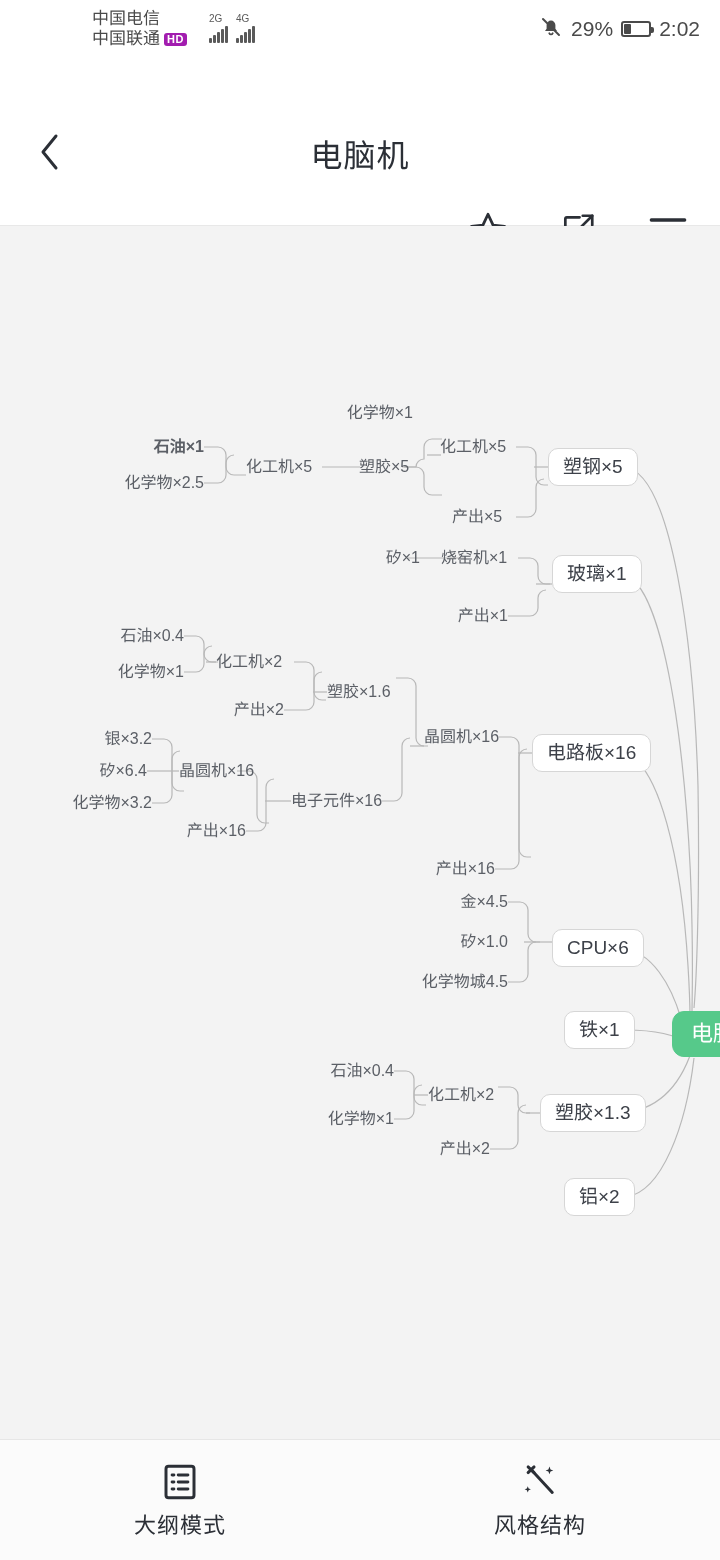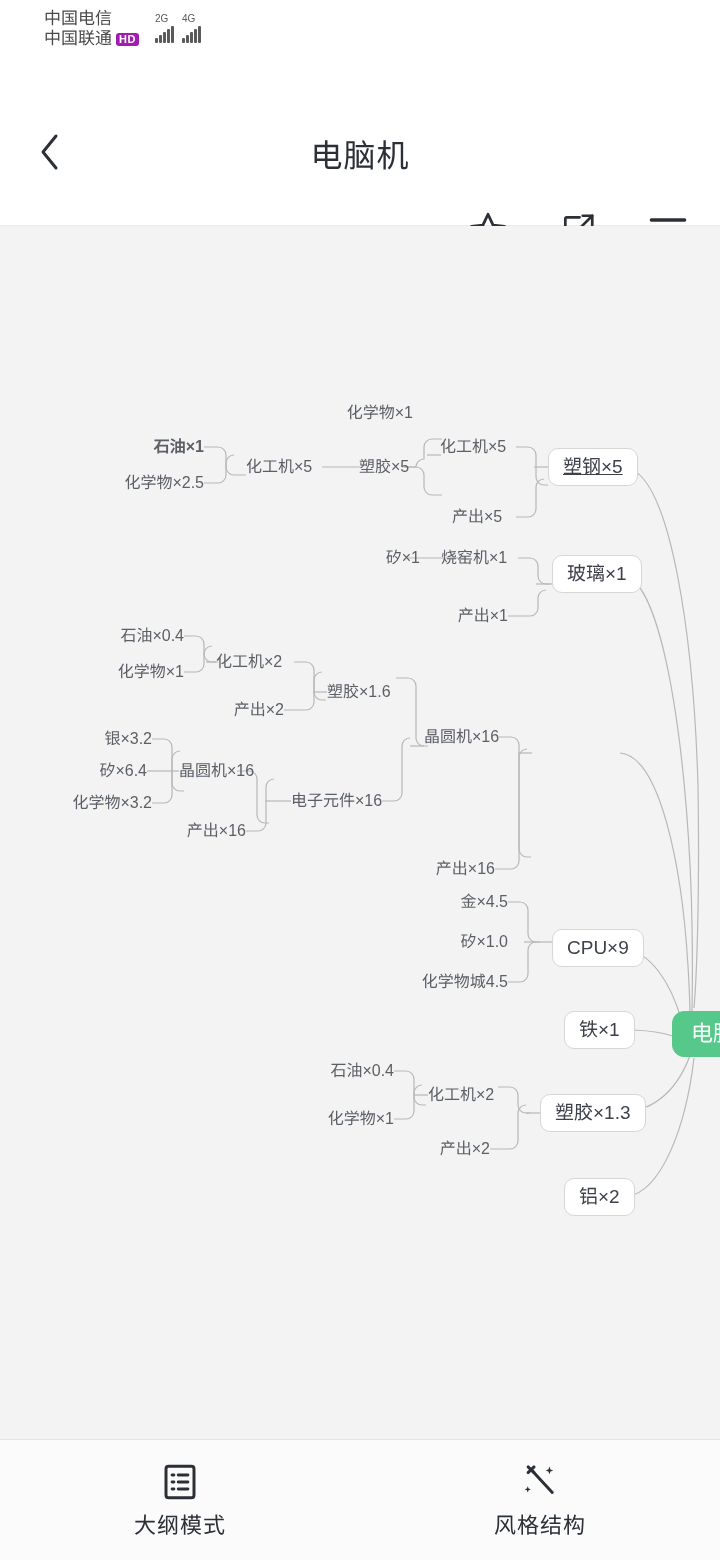--- a/index.html
+++ b/index.html
@@ -23,21 +23,22 @@
     align-items: center;
     justify-content: space-between;
     padding: 0 20px 0 44px;
     box-sizing: border-box;
     background: #ffffff;
     color: #5a5a5a;
   }
   .status-left {
     display: flex;
     align-items: center;
-    gap: 16px;
+    gap: 22px;
+    margin-left: 48px;
   }
   .carriers {
     display: flex;
     flex-direction: column;
     justify-content: center;
     font-size: 17px;
     line-height: 20px;
     color: #4a4a4a;
   }
   .carrier-row {
@@ -271,20 +272,34 @@
       <div class="signal">
         <span class="gen">4G</span>
         <i class="bar b1"></i>
           <i class="bar b2"></i>
           <i class="bar b3"></i>
           <i class="bar b4"></i>
           <i class="bar b5"></i>
       </div>
     </div>
   </div>
+  <div class="status-right">
+    <span>
+      <svg width="24" height="24" viewBox="0 0 24 24" fill="none" stroke="#4a4a4a" stroke-width="1.8" stroke-linecap="round">
+        <path d="M6 16h12l-1.6-2.2V10a4.4 4.4 0 0 0-8.8 0v3.8L6 16z" fill="#4a4a4a" stroke="none"></path>
+        <path d="M10.3 18.3a1.9 1.9 0 0 0 3.4 0"></path>
+        <path d="M4 4l16 16" stroke="#4a4a4a" stroke-width="2"></path>
+      </svg>
+    </span>
+    <span>29%</span>
+    <span class="battery">
+      <span class="battery-fill" id="battery-fill" style="width: 7px;"></span>
+    </span>
+    <span>2:02</span>
+  </div>
 </div>
 
 <div class="header">
   <div class="back-btn">
     <span>
       <svg width="28" height="42" viewBox="0 0 28 42" fill="none" stroke="#2b2f36" stroke-width="3" stroke-linecap="round" stroke-linejoin="round">
         <polyline points="20,5 7,21 20,37"></polyline>
       </svg>
     </span>
   </div>
@@ -386,21 +401,21 @@
     </g>
   </svg>
 
   <div class="label" style="left:204px; top:221px;font-weight:bold;">石油×1</div>
   <div class="label" style="left:204px; top:257px;">化学物×2.5</div>
   <div class="label left-anchor" style="left:246px; top:241px;">化工机×5</div>
   <div class="label left-anchor" style="left:359px; top:241px;">塑胶×5</div>
   <div class="label" style="left:413px; top:187px;">化学物×1</div>
   <div class="label left-anchor" style="left:440px; top:221px;">化工机×5</div>
   <div class="label left-anchor" style="left:452px; top:291px;">产出×5</div>
-  <div class="node" style="left:548px; top:241px;text-decoration:underline;">塑钢×5</div>
+  <div class="node" style="left:548px; top:241px;">塑钢×5</div>
 
   <div class="label" style="left:408px; top:332px;margin-left:12px;">矽×1</div>
   <div class="label left-anchor" style="left:441px; top:332px;">烧窑机×1</div>
   <div class="label" style="left:508px; top:390px;">产出×1</div>
   <div class="node" style="left:552px; top:348px;">玻璃×1</div>
 
   <div class="label" style="left:184px; top:410px;">石油×0.4</div>
   <div class="label" style="left:184px; top:446px;">化学物×1</div>
   <div class="label left-anchor" style="left:216px; top:436px;">化工机×2</div>
   <div class="label" style="left:284px; top:484px;">产出×2</div>
@@ -408,25 +423,26 @@
 
   <div class="label" style="left:152px; top:513px;">银×3.2</div>
   <div class="label" style="left:147px; top:545px;">矽×6.4</div>
   <div class="label" style="left:152px; top:577px;">化学物×3.2</div>
   <div class="label left-anchor" style="left:179px; top:545px;">晶圆机×16</div>
   <div class="label" style="left:246px; top:605px;">产出×16</div>
   <div class="label left-anchor" style="left:291px; top:575px;">电子元件×16</div>
 
   <div class="label left-anchor" style="left:424px; top:511px;">晶圆机×16</div>
   <div class="label" style="left:495px; top:643px;">产出×16</div>
+  <div class="node" style="left:532px; top:527px;">电路板×16</div>
 
   <div class="label" style="left:508px; top:676px;">金×4.5</div>
   <div class="label" style="left:508px; top:716px;">矽×1.0</div>
   <div class="label" style="left:508px; top:756px;">化学物城4.5</div>
-  <div class="node" style="left:552px; top:722px;">CPU×9</div>
+  <div class="node" style="left:552px; top:722px;">CPU×6</div>
 
   <div class="node" style="left:564px; top:804px;">铁×1</div>
 
   <div class="label" style="left:394px; top:845px;">石油×0.4</div>
   <div class="label" style="left:394px; top:893px;">化学物×1</div>
   <div class="label left-anchor" style="left:428px; top:869px;">化工机×2</div>
   <div class="label" style="left:490px; top:923px;">产出×2</div>
   <div class="node" style="left:540px; top:887px;">塑胶×1.3</div>
 
   <div class="node" style="left:564px; top:971px;">铝×2</div>

